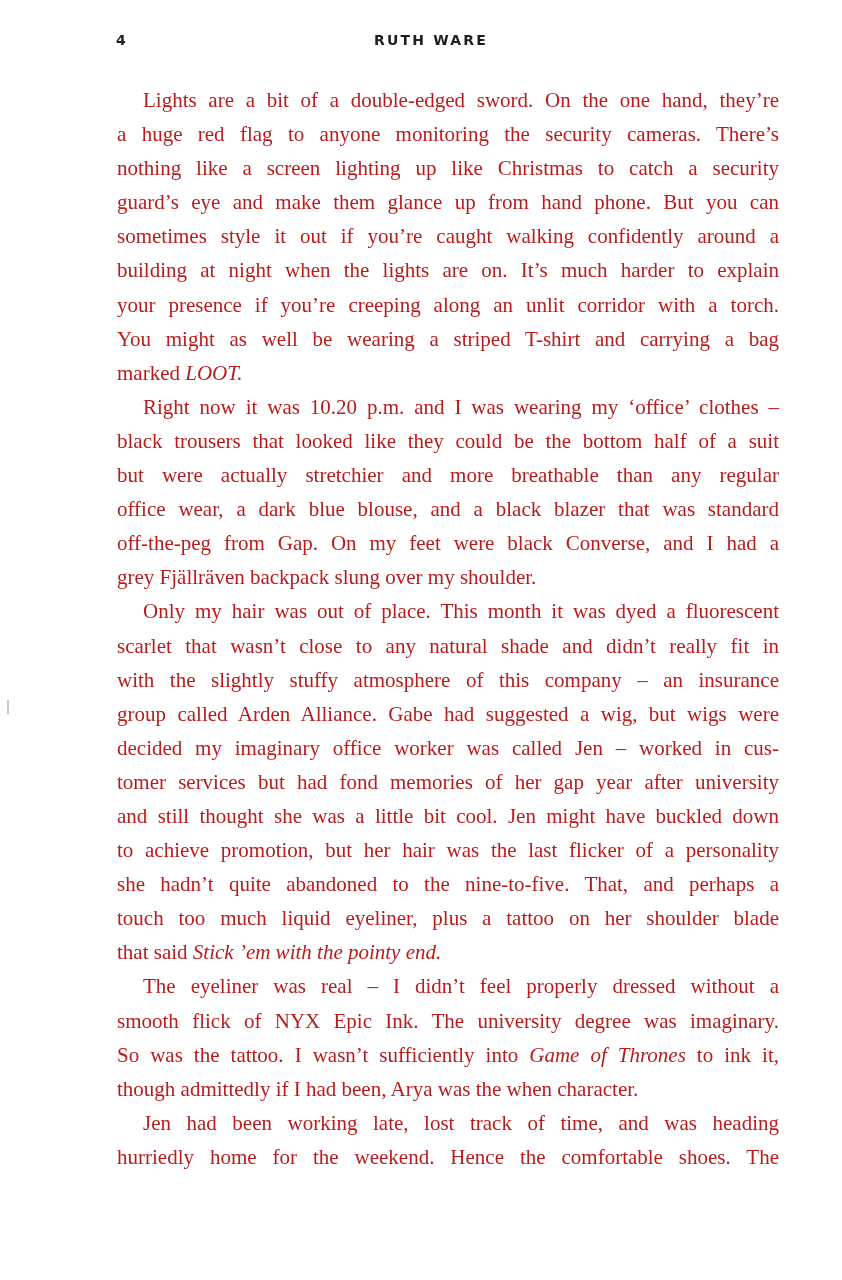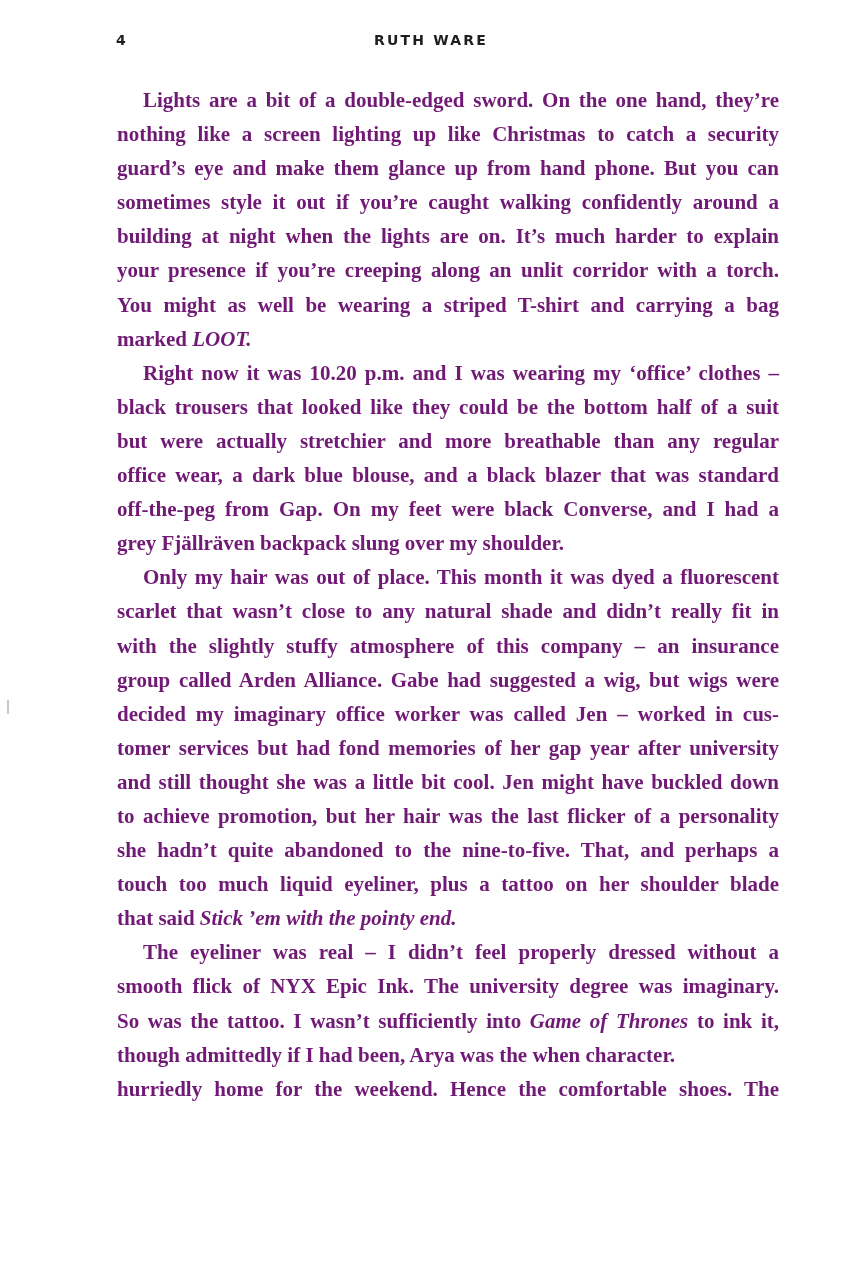--- a/index.html
+++ b/index.html
@@ -11,23 +11,22 @@
   .page-num {
     position: absolute; left: 116px; top: 2px; font-size: 14px; font-weight: bold;
   }
   .running-head {
     position: absolute; left: 0; width: 862px; text-align: center; top: 2px;
     font-size: 14px; font-weight: bold; letter-spacing: 2.2px;
   }
   .body-text {
     position: absolute; top: 83px; left: 117px; width: 662px;
     font-family: "Liberation Serif", "DejaVu Serif", serif;
-    font-size: 21px; line-height: 34.1px; color: #701a75;
+    font-size: 21px; line-height: 34.1px; color: #b91c1c;
     text-align: justify;
-    font-weight: bold;
   }
   .para { margin: 0; text-indent: 26px; }
   .line { display: block; text-align-last: justify; white-space: nowrap; }
   .line.last { text-align-last: left; }
   .para .line { text-indent: 0; }
   .para .line.first { padding-left: 26px; }
   .para { text-indent: 0; }
   em { font-style: italic; }
   .scan-mark {
     position: absolute; left: 7px; top: 700px; width: 2px; height: 14px; background: #c8c8c8;
@@ -40,20 +39,21 @@
   <span class="page-num">4</span>
   <span class="running-head">RUTH WARE</span>
 </div>
 
 <div class="scan-mark"></div>
 
 <div class="body-text">
 
   <div class="para">
     <span class="line first">Lights are a bit of a double-edged sword. On the one hand, they’re</span>
+    <span class="line">a huge red flag to anyone monitoring the security cameras. There’s</span>
     <span class="line">nothing like a screen lighting up like Christmas to catch a security</span>
     <span class="line">guard’s eye and make them glance up from hand phone. But you can</span>
     <span class="line">sometimes style it out if you’re caught walking confidently around a</span>
     <span class="line">building at night when the lights are on. It’s much harder to explain</span>
     <span class="line">your presence if you’re creeping along an unlit corridor with a torch.</span>
     <span class="line">You might as well be wearing a striped T-shirt and carrying a bag</span>
     <span class="line last"><span>marked </span><em>LOOT.</em></span>
   </div>
 
   <div class="para">
@@ -80,16 +80,17 @@
   </div>
 
   <div class="para">
     <span class="line first">The eyeliner was real – I didn’t feel properly dressed without a</span>
     <span class="line">smooth flick of NYX Epic Ink. The university degree was imaginary.</span>
     <span class="line"><span>So was the tattoo. I wasn’t sufficiently into </span><em>Game of Thrones</em><span> to ink it,</span></span>
     <span class="line last">though admittedly if I had been, Arya was the when character.</span>
   </div>
 
   <div class="para">
+    <span class="line first">Jen had been working late, lost track of time, and was heading</span>
     <span class="line">hurriedly home for the weekend. Hence the comfortable shoes. The</span>
   </div>
 
 </div>
 
 </body></html>

